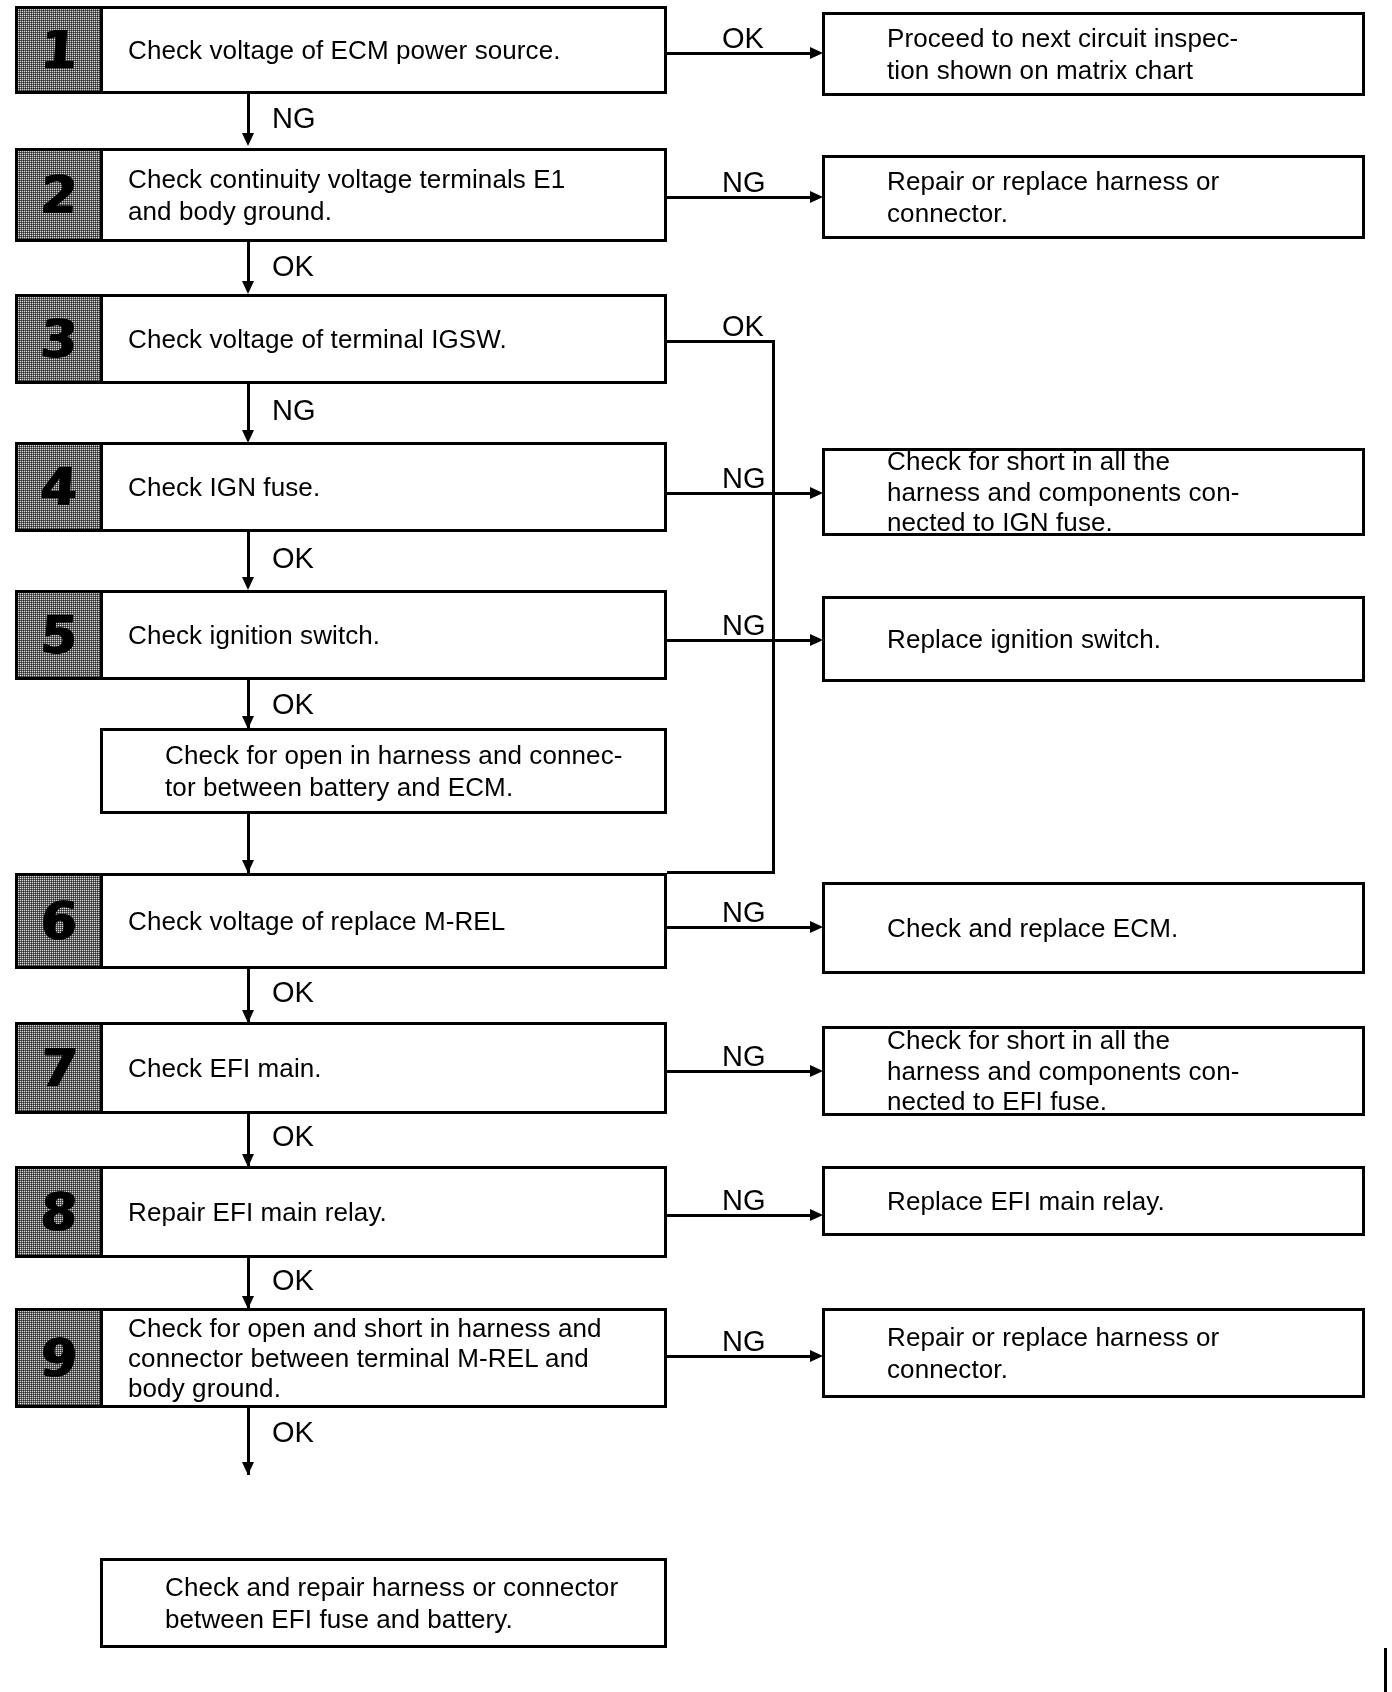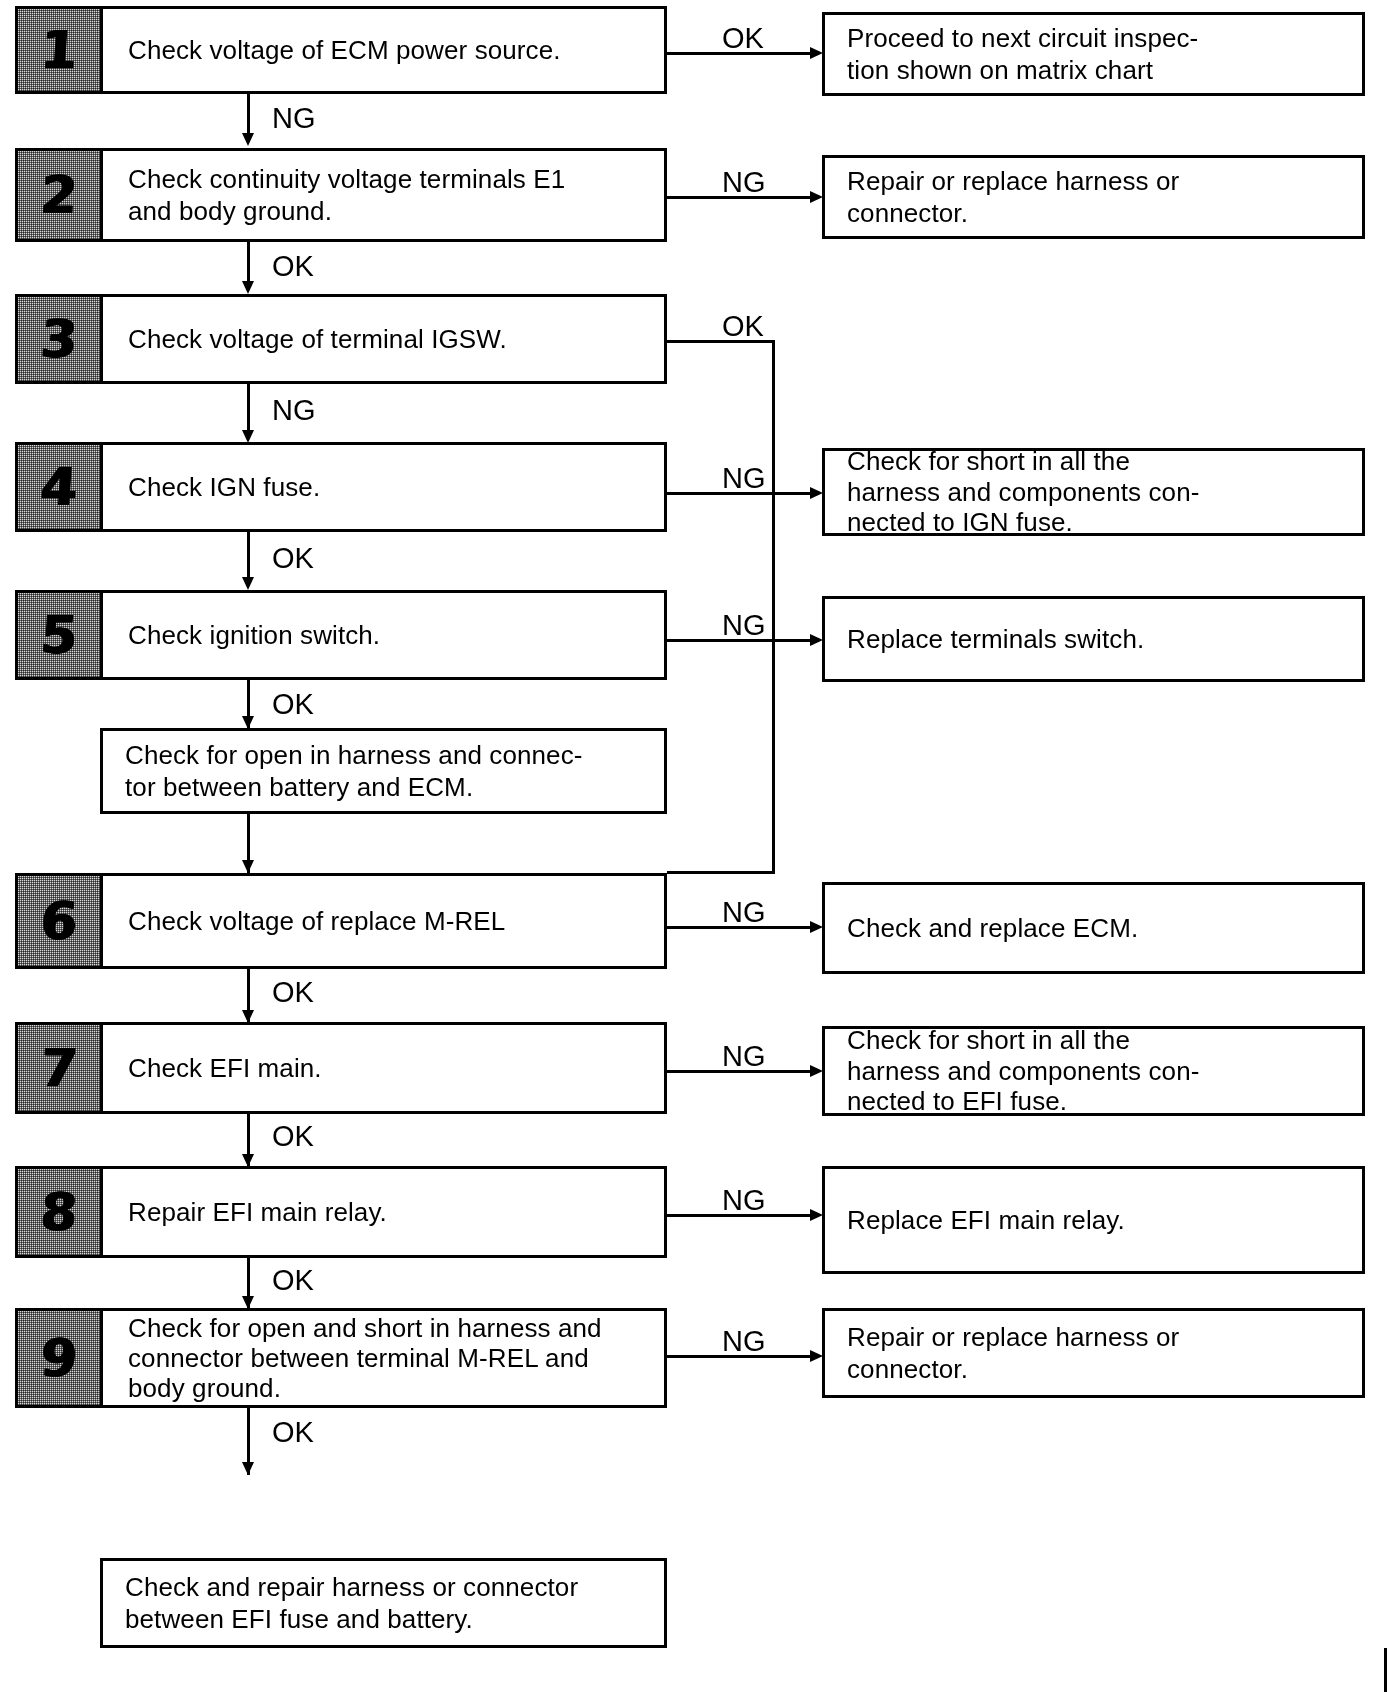--- a/index.html
+++ b/index.html
@@ -29,20 +29,21 @@
     display: flex;
     align-items: center;
   }
   .box-text {
     font-size: 26px;
     line-height: 1.24;
     letter-spacing: 0.1px;
     padding: 0 10px 0 18px;
     white-space: pre-line;
     font-weight: 500;
+    margin-left: 40px;
   }
   .left-box .box-text { padding-left: 22px; }
   .right-box .box-text { padding-left: 22px; }
 
   
   .tab {
     position: absolute;
     left: -3px;
     top: -3px;
     bottom: -3px;
@@ -198,34 +199,34 @@
 connector.</div>
   </div>
 
   <div class="box right-box" style="left:822px; top:448px; width:543px; height:88px;">
     <div class="box-text" style="line-height:1.18;">Check for short in all the
 harness and components con-
 nected to IGN fuse.</div>
   </div>
 
   <div class="box right-box" style="left:822px; top:596px; width:543px; height:86px;">
-    <div class="box-text">Replace terminals switch.</div>
+    <div class="box-text">Replace ignition switch.</div>
   </div>
 
   <div class="box right-box" style="left:822px; top:882px; width:543px; height:92px;">
     <div class="box-text">Check and replace ECM.</div>
   </div>
 
   <div class="box right-box" style="left:822px; top:1026px; width:543px; height:90px;">
     <div class="box-text" style="line-height:1.18;">Check for short in all the
 harness and components con-
 nected to EFI fuse.</div>
   </div>
 
-  <div class="box right-box" style="left:822px; top:1166px; width:543px; height:108px;">
+  <div class="box right-box" style="left:822px; top:1166px; width:543px; height:70px;">
     <div class="box-text">Replace EFI main relay.</div>
   </div>
 
   <div class="box right-box" style="left:822px; top:1308px; width:543px; height:90px;">
     <div class="box-text">Repair or replace harness or
 connector.</div>
   </div>
 
   <div class="vline" style="left:247px; top:94px; height:44px;"></div>
   <div class="arrow-down" style="left:242px; top:133px;"></div>

